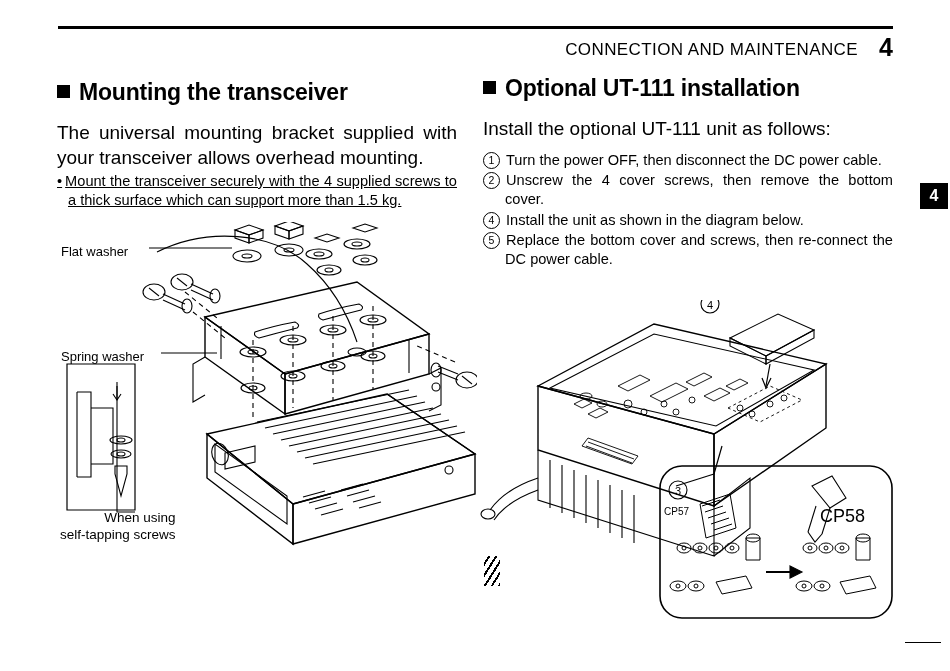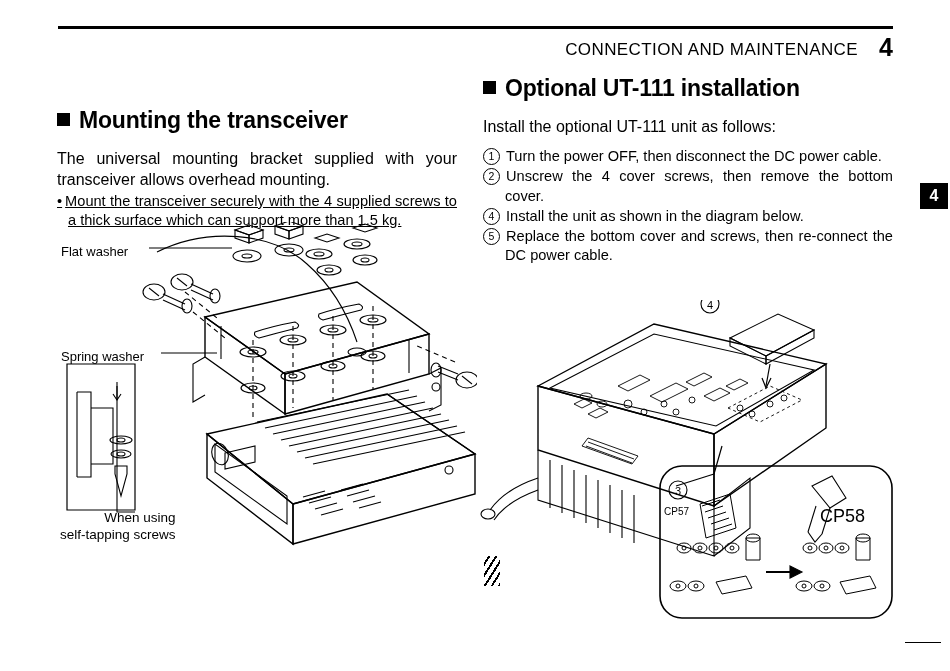--- a/index.html
+++ b/index.html
@@ -58,21 +58,21 @@
     font-weight: bold;
     display: flex;
     align-items: center;
     justify-content: center;
   }
 
   
   .col-left {
     position: absolute;
     left: 57px;
-    top: 108px;
+    top: 80px;
     width: 400px;
   }
   .col-right {
     position: absolute;
     left: 483px;
     top: 76px;
     width: 410px;
   }
 
   h2.sect {
@@ -84,21 +84,21 @@
   }
   h2.sect .sq {
     display: inline-block;
     width: 13px;
     height: 13px;
     background: #000;
     margin-right: 9px;
     vertical-align: 2px;
   }
   p.body {
-    font-size: 16px;
+    font-size: 19px;
     line-height: 1.30;
     margin: 0 0 1px 0;
     text-align: justify;
   }
   p.bullet {
     font-size: 14.6px;
     line-height: 1.30;
     margin: 0;
     padding-left: 11px;
     text-indent: -11px;

